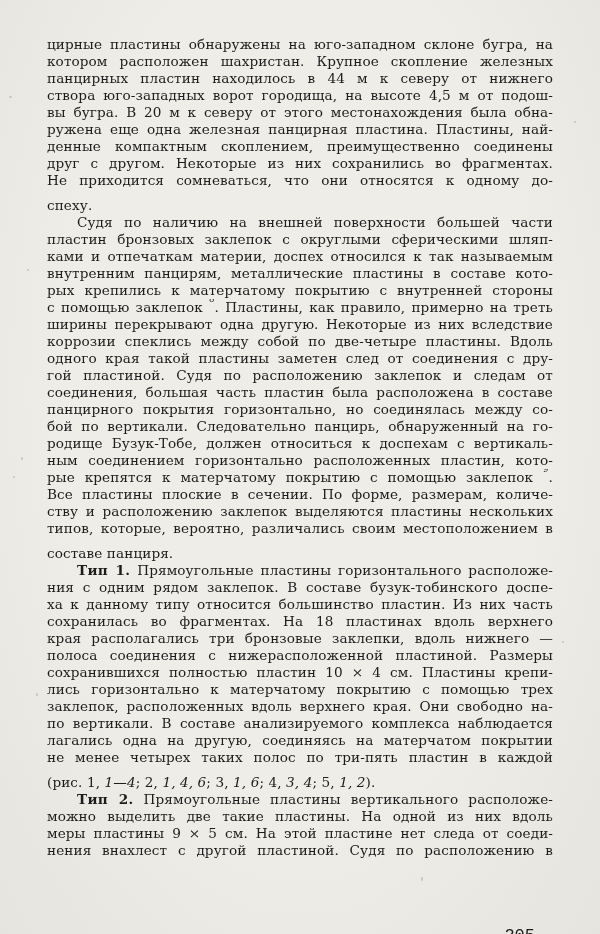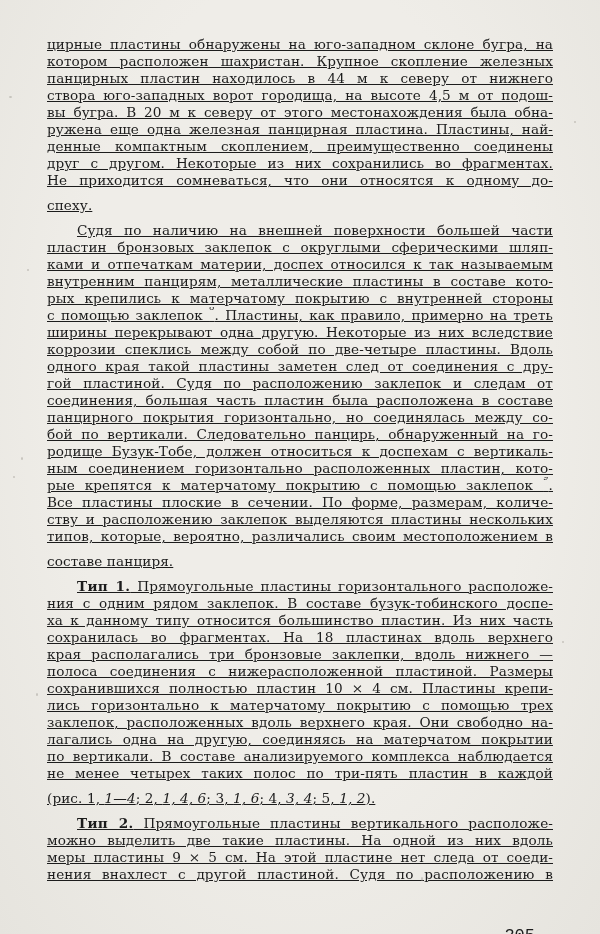--- a/index.html
+++ b/index.html
@@ -1,24 +1,24 @@
 <!DOCTYPE html>
 <html><head>
 <meta charset="utf-8">
 <style>
   html,body{margin:0;padding:0;}
   body{width:600px;height:934px;overflow:hidden;background:#e8e6e1;}
   #page{position:absolute;left:0;top:0;width:600px;height:934px;
         background:radial-gradient(ellipse at 50% 42%, #efede8 55%, #e6e4de 100%);}
   #text-block{position:absolute;left:47px;top:36px;width:506px;color:#1c1c1c;
-        font-family:"DejaVu Serif","Liberation Serif",serif;font-size:13.6px;text-decoration:underline;}
+        font-family:"DejaVu Serif","Liberation Serif",serif;font-size:13.6px;}
   .line{height:17px;line-height:17px;text-align:justify;text-align-last:justify;
         overflow:hidden;letter-spacing:0.1px;}
   .line.noj{text-align-last:left;margin-top:8px;}
-  .line.ind{text-indent:30px;margin-top:8px;}
+  .line.ind{text-indent:30px;}
   .line b{font-weight:bold;letter-spacing:0.3px;}
   .line i{font-style:italic;}
   .line sup{font-size:8.5px;line-height:0;position:relative;top:-4.5px;}
   #page-number{position:absolute;top:926px;left:47px;width:488px;text-align:right;
         color:#1c1c1c;font-family:Liberation Mono, monospace;font-size:17px;}
   .speck{position:absolute;background:#a8a49d;border-radius:50%;opacity:.55;}
 </style>
 </head>
 <body>
 
@@ -56,22 +56,22 @@
       <div class="line noj"><span>составе панциря.</span></div>
       <div class="line ind"><b>Тип 1.</b><span> Прямоугольные пластины горизонтального расположе-</span></div>
       <div class="line"><span>ния с одним рядом заклепок. В составе бузук-тобинского доспе-</span></div>
       <div class="line"><span>ха к данному типу относится большинство пластин. Из них часть</span></div>
       <div class="line"><span>сохранилась во фрагментах. На 18 пластинах вдоль верхнего</span></div>
       <div class="line"><span>края располагались три бронзовые заклепки, вдоль нижнего —</span></div>
       <div class="line"><span>полоса соединения с нижерасположенной пластиной. Размеры</span></div>
       <div class="line"><span>сохранившихся полностью пластин 10 × 4 см. Пластины крепи-</span></div>
       <div class="line"><span>лись горизонтально к матерчатому покрытию с помощью трех</span></div>
       <div class="line"><span>заклепок, расположенных вдоль верхнего края. Они свободно на-</span></div>
+      <div class="line"><span>по вертикали. В составе анализируемого комплекса наблюдается</span></div>
       <div class="line"><span>лагались одна на другую, соединяясь на матерчатом покрытии</span></div>
-      <div class="line"><span>по вертикали. В составе анализируемого комплекса наблюдается</span></div>
       <div class="line"><span>не менее четырех таких полос по три-пять пластин в каждой</span></div>
       <div class="line noj"><span>(рис. 1, </span><i>1—4</i><span>; 2, </span><i>1, 4, 6</i><span>; 3, </span><i>1, 6</i><span>; 4, </span><i>3, 4</i><span>; 5, </span><i>1, 2</i><span>).</span></div>
       <div class="line ind"><b>Тип 2.</b><span> Прямоугольные пластины вертикального расположе-</span></div>
       <div class="line"><span>можно выделить две такие пластины. На одной из них вдоль</span></div>
       <div class="line"><span>меры пластины 9 × 5 см. На этой пластине нет следа от соеди-</span></div>
       <div class="line"><span>нения внахлест с другой пластиной. Судя по расположению в</span></div>
     </div>
   <div id="page-number">205</div>
   <div class="speck" style="left:9px;top:96px;width:3px;height:2px;"></div>
   <div class="speck" style="left:27px;top:269px;width:2px;height:2px;"></div>

